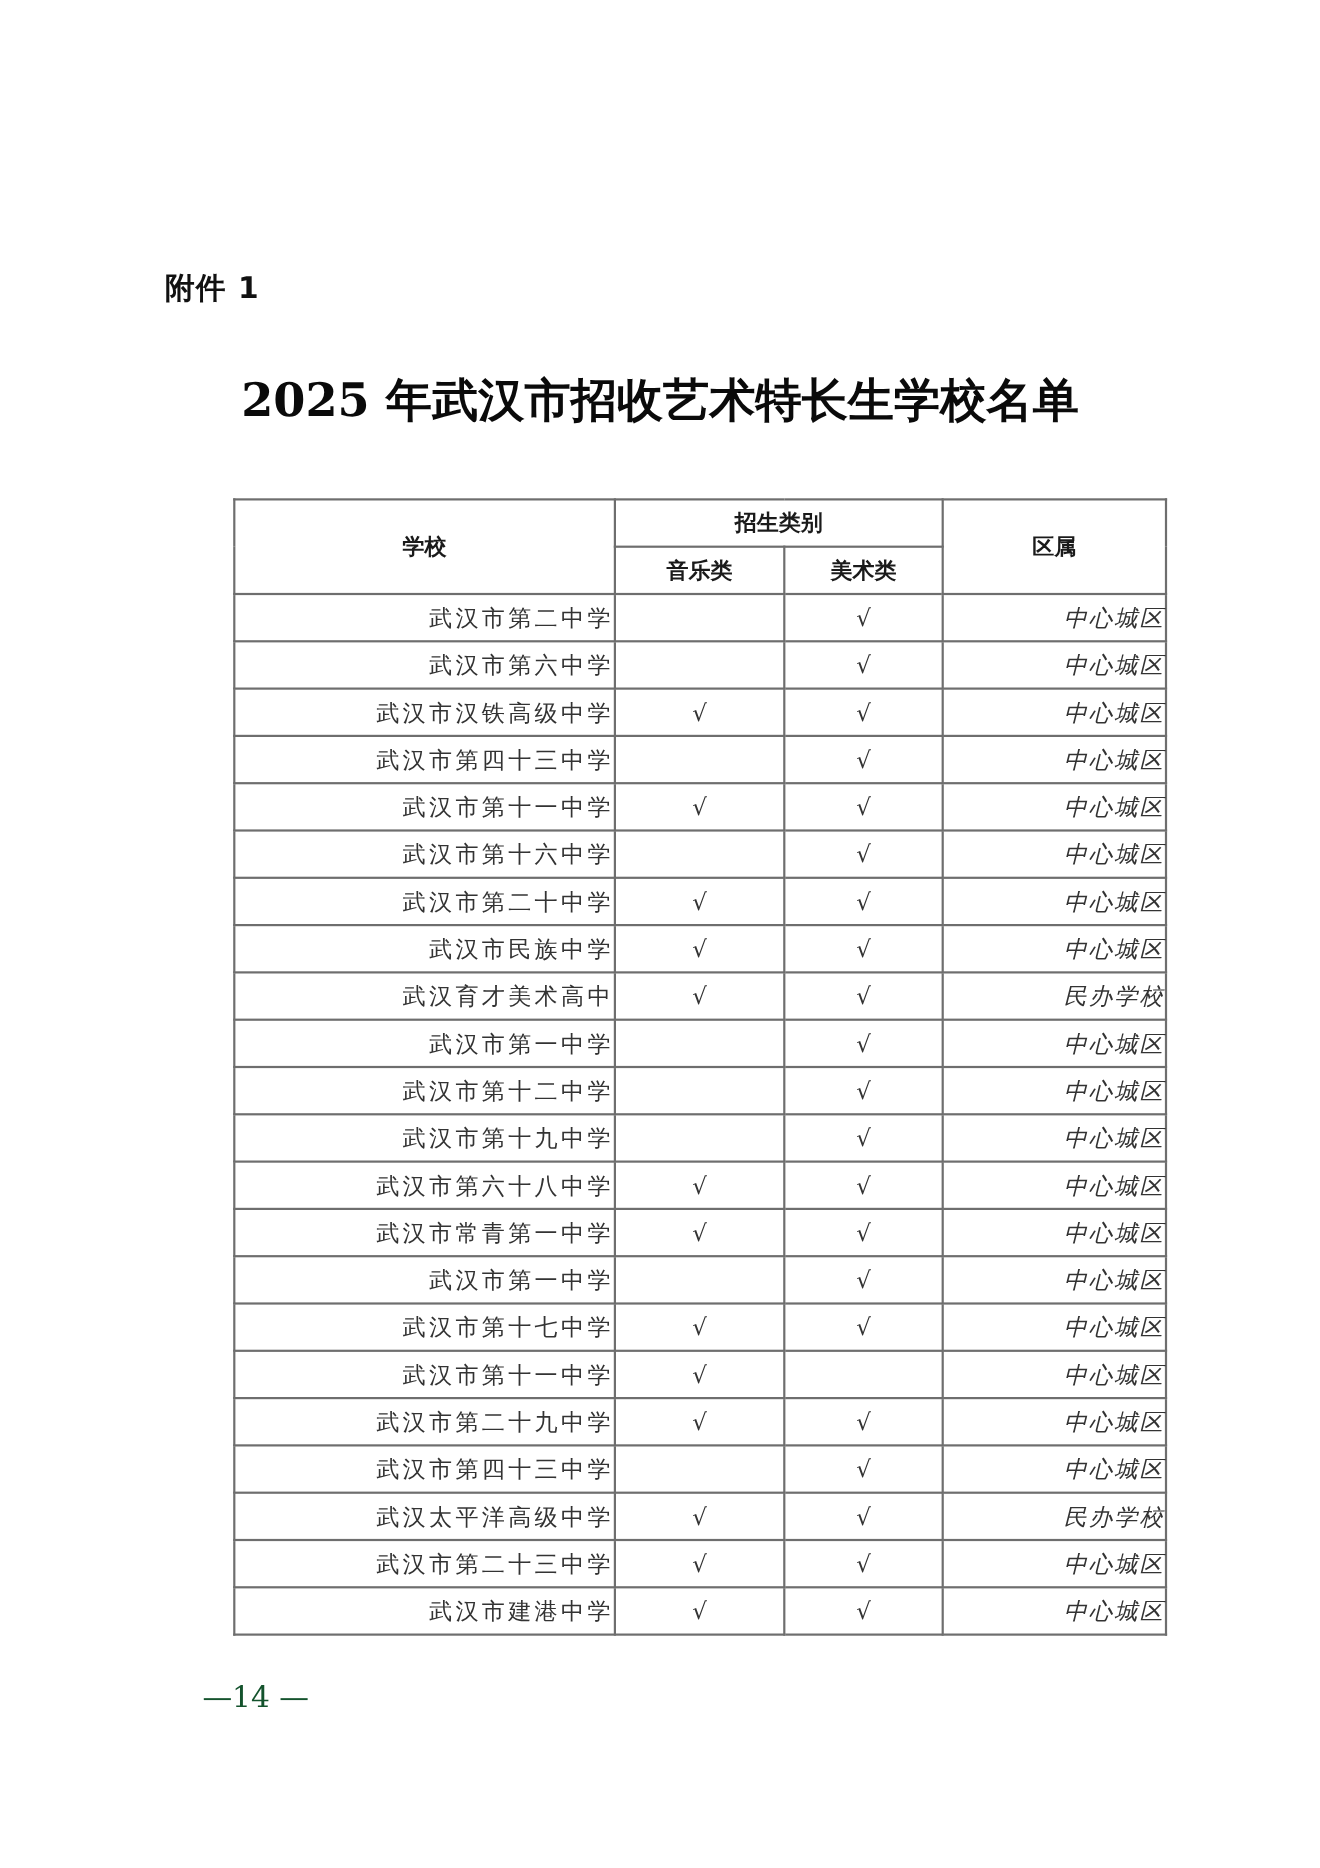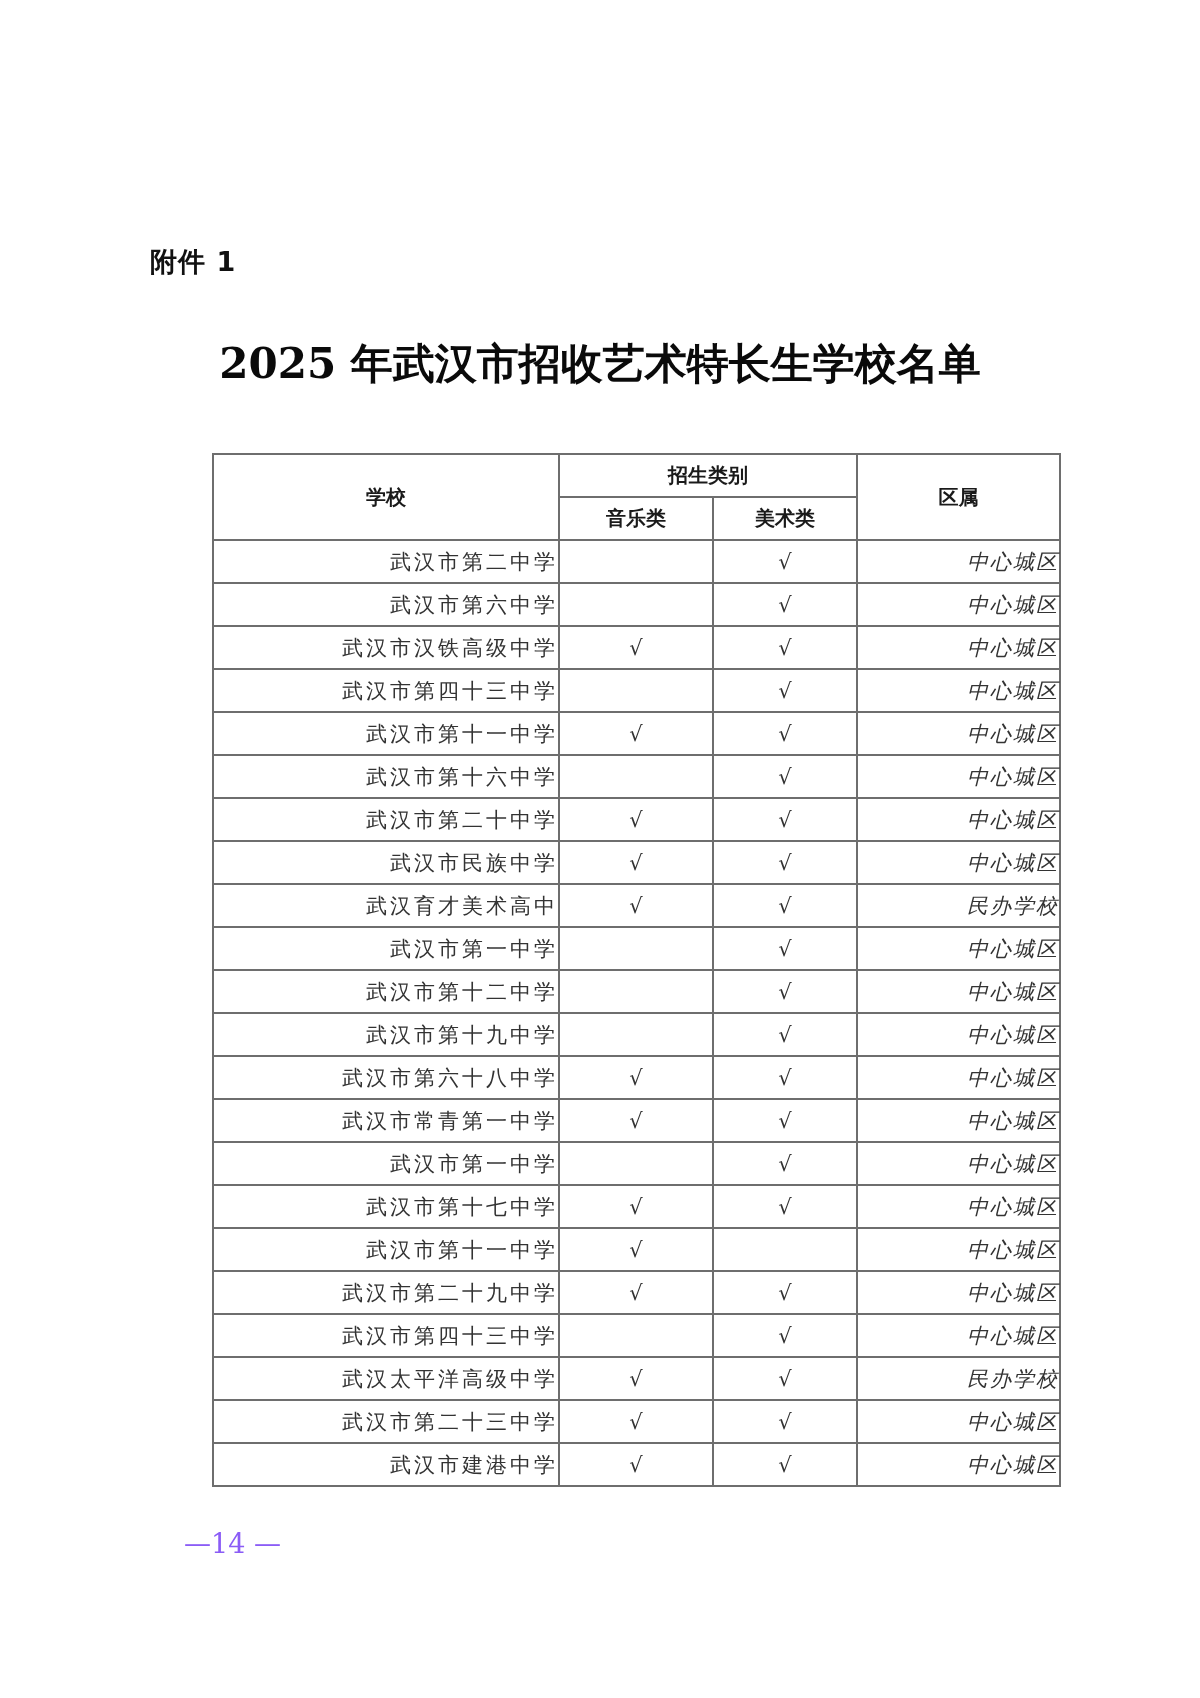--- a/index.html
+++ b/index.html
@@ -47,21 +47,21 @@
     td.school { text-align: right; padding-left: 2px; letter-spacing: 3px; }
     td.mark { text-align: center; font-size: 24px; color: #111; }
     td.district { text-align: right; letter-spacing: 2px; font-style: italic; }
     col.c1 { width: 346px; }
     col.c2 { width: 154px; }
     col.c3 { width: 144px; }
     col.c4 { width: 203px; }
     .page-num {
       position: absolute; left: 184px; top: 1528px;
       font-family: "DejaVu Serif", "Liberation Serif", serif;
-      font-size: 27px; color: #8b5cf6;
+      font-size: 27px; color: #14532d;
     }
   </style>
 </head>
 <body>
 
 <div class="attachment">附件 1</div>
 
 <div class="title">2025 年武汉市招收艺术特长生学校名单</div>
 
 <table class="list">

